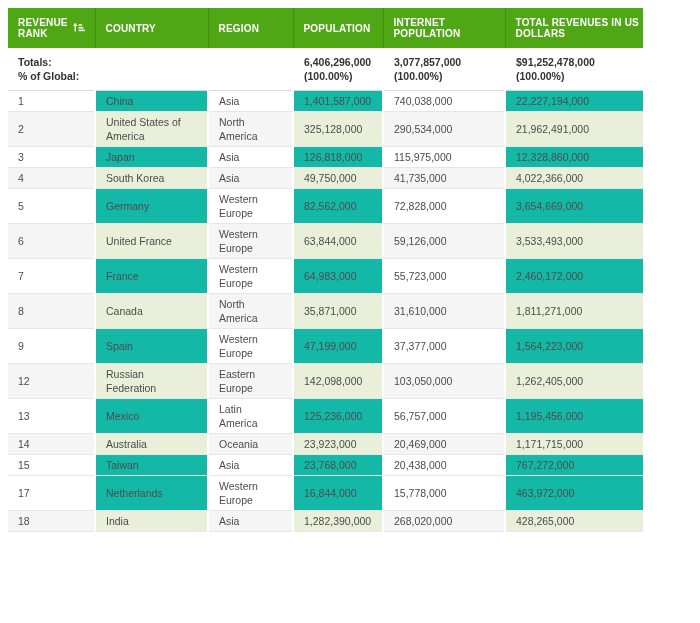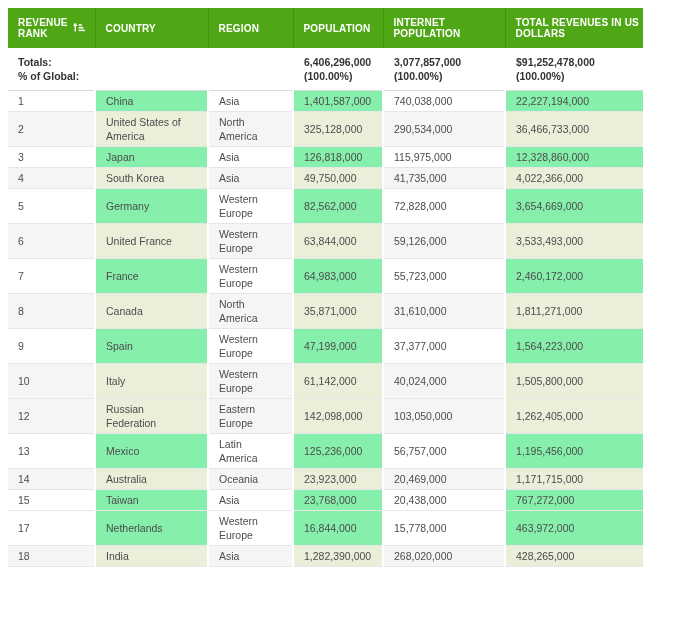--- a/index.html
+++ b/index.html
@@ -60,21 +60,21 @@
     font-weight: bold;
     padding: 7px 10px;
     border-top: none;
     border-bottom: 1px solid #d9d9d9;
   }
 
   
   tbody.data tr td { background: #ffffff; }
   tbody.data tr.even td { background: #f5f5f5; }
   
-  tbody.data tr td.tint { background: #86efac; }
+  tbody.data tr td.tint { background: #14b8a6; }
   tbody.data tr.even td.tint { background: #e9efd9; }
   table.rev-table { border-bottom: 1px solid #e6e6e6; }
 </style>
 </head>
 <body>
 
 <div class="page">
   <div class="table-wrap">
     <table class="rev-table">
       <colgroup>
@@ -148,21 +148,21 @@
     <td class="tint">1,401,587,000</td>
     <td>740,038,000</td>
     <td class="tint">22,227,194,000</td>
   </tr>
           <tr class="even">
     <td>2</td>
     <td class="tint">United States of America</td>
     <td>North America</td>
     <td class="tint">325,128,000</td>
     <td>290,534,000</td>
-    <td class="tint">36,466,733,000</td>
+    <td class="tint">21,962,491,000</td>
   </tr>
           <tr>
     <td>3</td>
     <td class="tint">Japan</td>
     <td>Asia</td>
     <td class="tint">126,818,000</td>
     <td>115,975,000</td>
     <td class="tint">12,328,860,000</td>
   </tr>
           <tr class="even">
@@ -207,28 +207,20 @@
   </tr>
           <tr>
     <td>9</td>
     <td class="tint">Spain</td>
     <td>Western Europe</td>
     <td class="tint">47,199,000</td>
     <td>37,377,000</td>
     <td class="tint">1,564,223,000</td>
   </tr>
           <tr class="even">
-    <td>10</td>
-    <td class="tint">Italy</td>
-    <td>Western Europe</td>
-    <td class="tint">61,142,000</td>
-    <td>40,024,000</td>
-    <td class="tint">1,505,800,000</td>
-  </tr>
-          <tr class="even">
     <td>12</td>
     <td class="tint">Russian Federation</td>
     <td>Eastern Europe</td>
     <td class="tint">142,098,000</td>
     <td>103,050,000</td>
     <td class="tint">1,262,405,000</td>
   </tr>
           <tr>
     <td>13</td>
     <td class="tint">Mexico</td>

